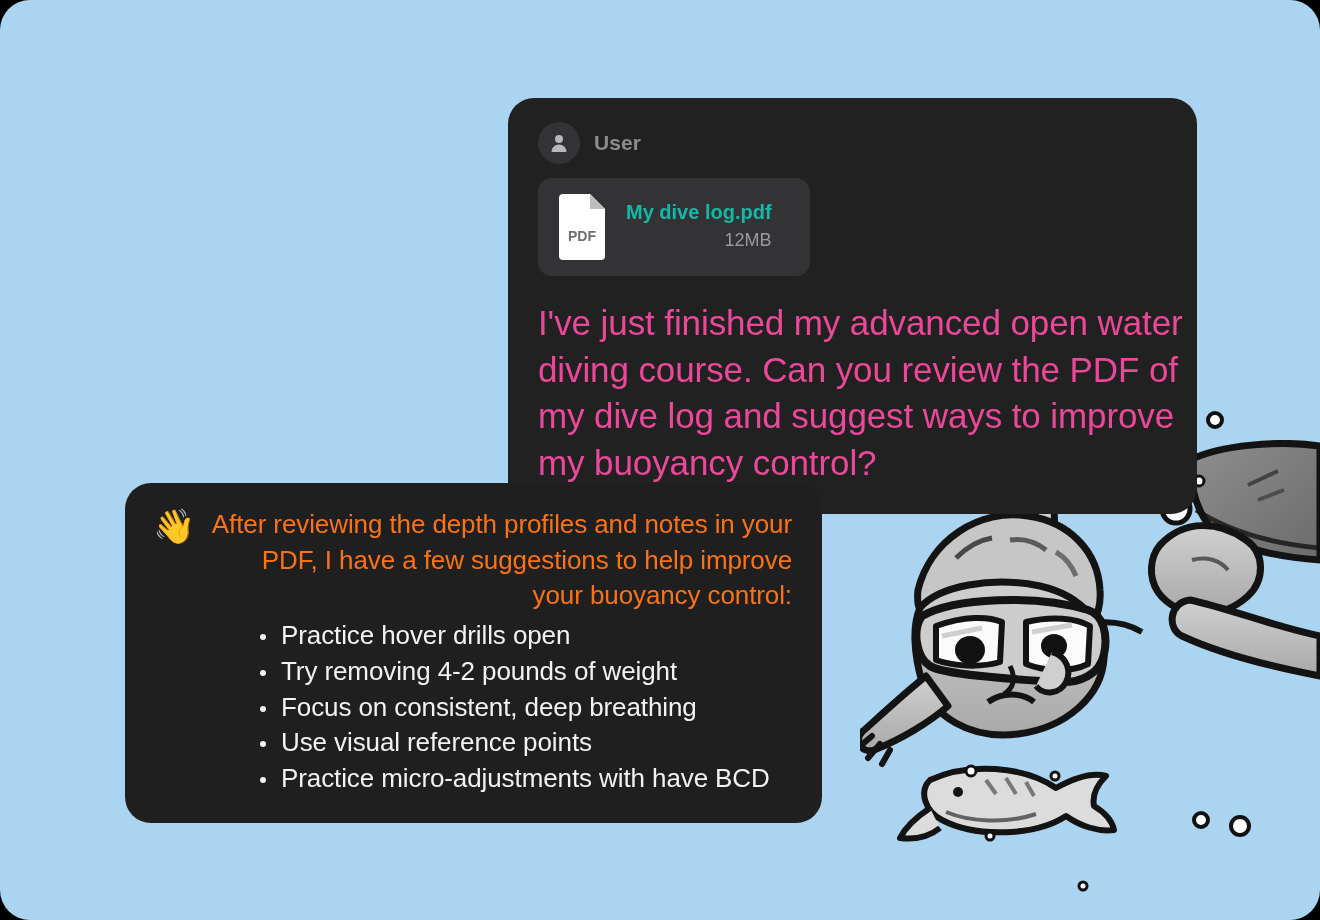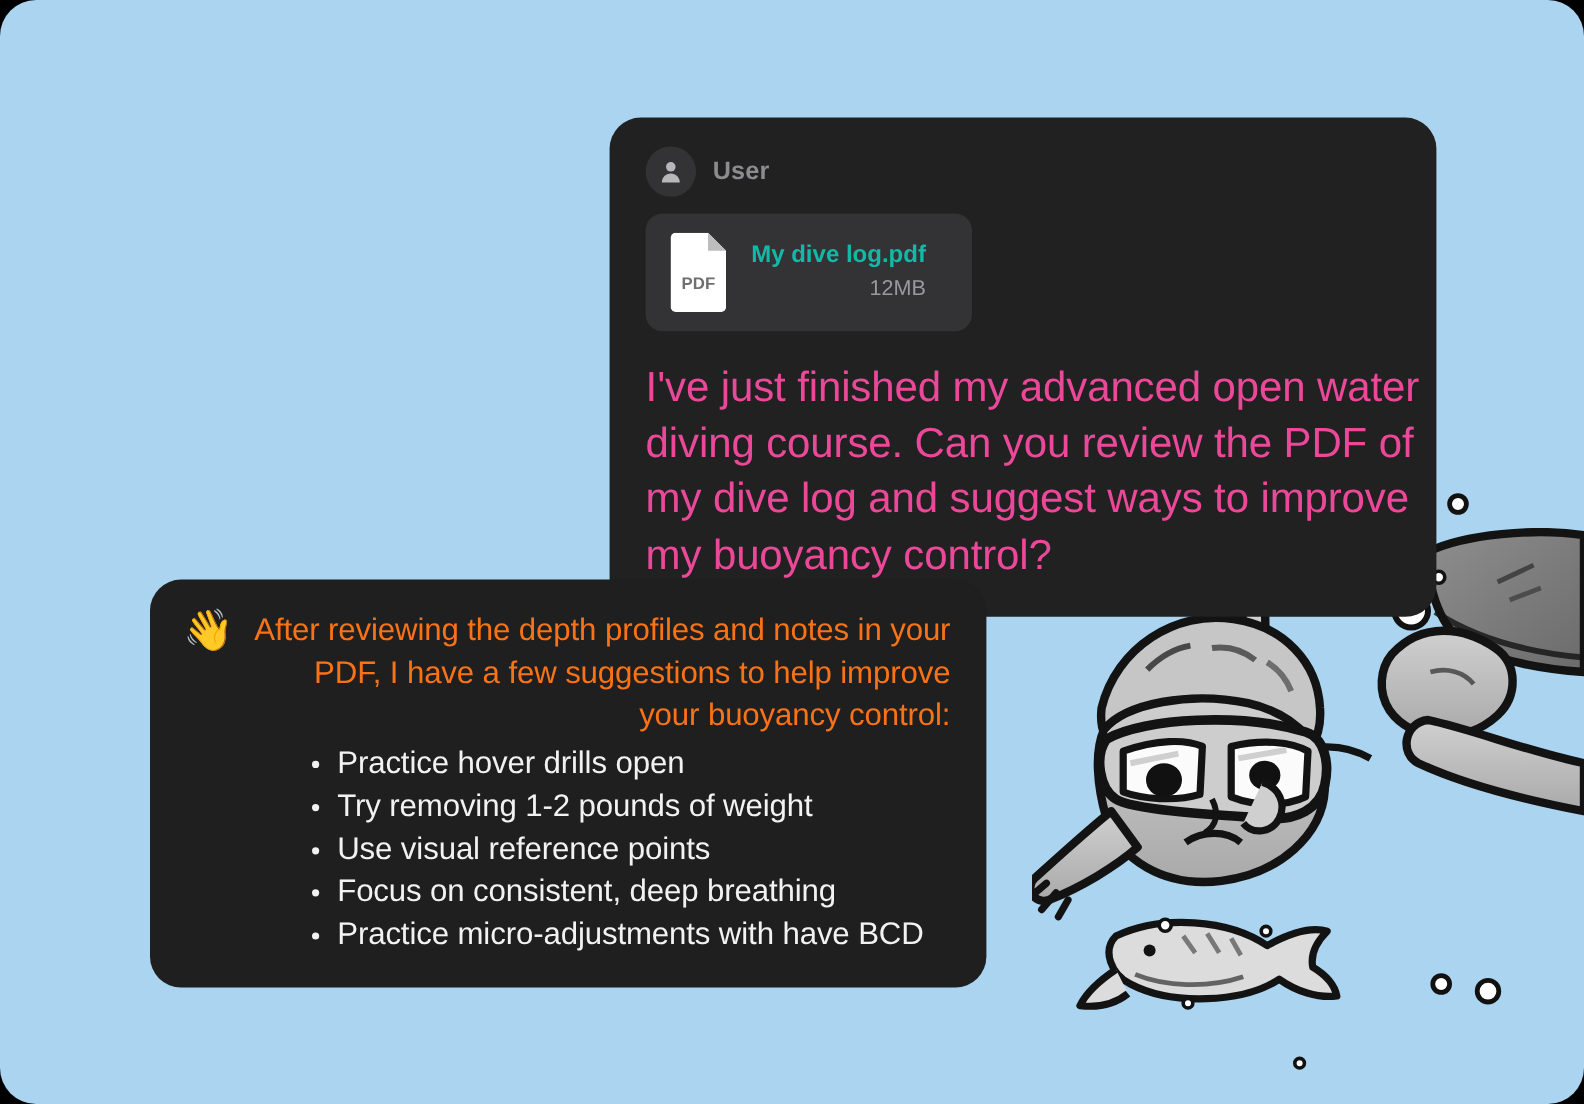--- a/index.html
+++ b/index.html
@@ -279,20 +279,20 @@
     <div class="user-text">I've just finished my advanced open water diving course. Can you review the PDF of my dive log and suggest ways to improve my buoyancy control?</div>
   </div>
 
   <div class="assistant-bubble">
     <div class="assistant-intro">
       <div class="wave-emoji">👋</div>
       <div class="assistant-text">After reviewing the depth profiles and notes in your PDF, I have a few suggestions to help improve your buoyancy control:</div>
     </div>
     <ul class="suggestions">
       <li>Practice hover drills open</li>
-      <li>Try removing 1-2 pounds of weight</li>
+      <li>Try removing 4-2 pounds of weight</li>
+      <li>Focus on consistent, deep breathing</li>
       <li>Use visual reference points</li>
-      <li>Focus on consistent, deep breathing</li>
       <li>Practice micro-adjustments with have BCD</li>
     </ul>
   </div>
 
 </div>
 
 </body></html>

